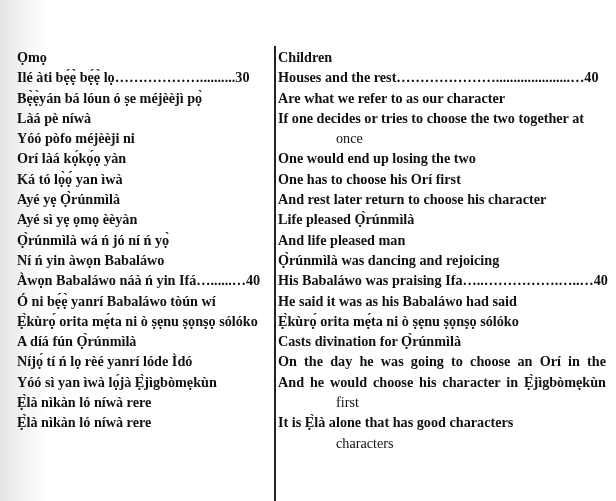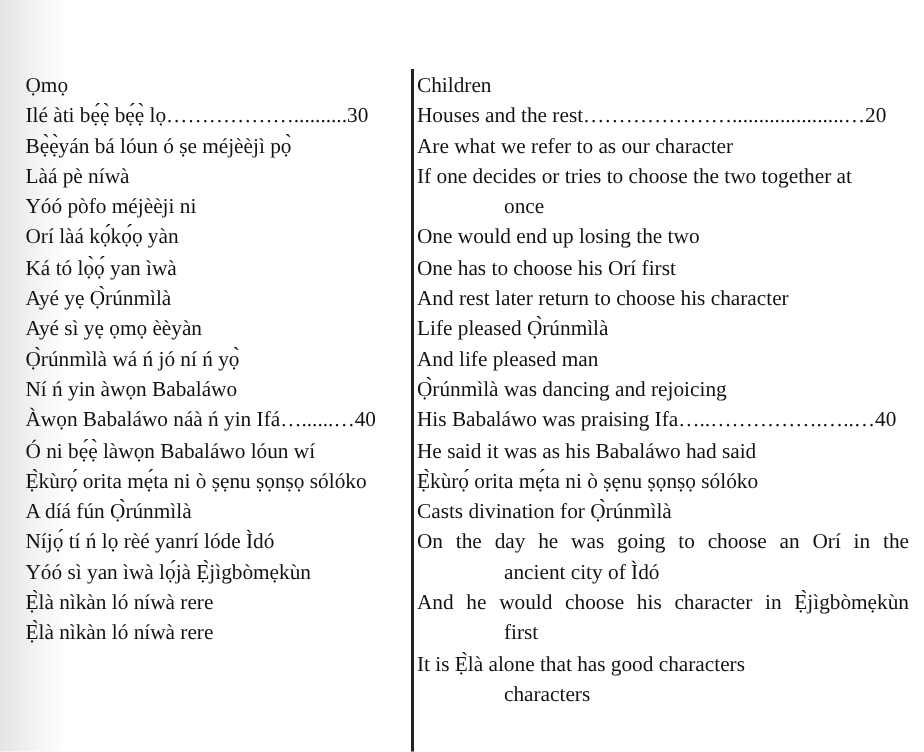--- a/index.html
+++ b/index.html
@@ -15,21 +15,21 @@
     font-size: 14.2px; line-height: 20.3px;
   }
   .divider {
     position: absolute; left: 274px; top: 46px; width: 2px; height: 455px;
     background: #222;
   }
   .col-right {
     position: absolute; left: 278px; top: 47px; width: 328px;
     font-size: 14.2px; line-height: 20.3px;
   }
-  .line { white-space: nowrap; }
+  .line { white-space: nowrap; font-weight: bold; }
   .cont { padding-left: 58px; white-space: nowrap; }
   .line.justify-first {
     white-space: normal; text-align: justify; text-align-last: justify;
   }
 </style>
 </head>
 <body>
 
 <div class="page">
   <div class="col-left">
@@ -38,48 +38,47 @@
     <div class="line">Bẹ̀ẹ̀yán bá lóun ó ṣe méjèèjì pọ̀</div>
     <div class="line">Làá pè níwà</div>
     <div class="line">Yóó pòfo méjèèji ni</div>
     <div class="line">Orí làá kọ́kọ́ọ yàn</div>
     <div class="line">Ká tó lọ̀ọ́ yan ìwà</div>
     <div class="line">Ayé yẹ Ọ̀rúnmìlà</div>
     <div class="line">Ayé sì yẹ ọmọ èèyàn</div>
     <div class="line">Ọ̀rúnmìlà wá ń jó ní ń yọ̀</div>
     <div class="line">Ní ń yin àwọn Babaláwo</div>
     <div class="line">Àwọn Babaláwo náà ń yin Ifá…......…40</div>
-    <div class="line">Ó ni bẹ́ẹ̀ làwọn Babaláwo lóun wí</div>
+    <div class="line">Ó ni bẹ́ẹ̀ yanrí Babaláwo tòún wí</div>
     <div class="line">Ẹ̀kùrọ́ orita mẹ́ta ni ò ṣẹnu ṣọnṣọ sólóko</div>
     <div class="line">A díá fún Ọ̀rúnmìlà</div>
     <div class="line">Níjọ́ tí ń lọ rèé yanrí lóde Ìdó</div>
     <div class="line">Yóó sì yan ìwà lọ́jà Ẹ̀jìgbòmẹkùn</div>
     <div class="line">Ẹ̀là nìkàn ló níwà rere</div>
     <div class="line">Ẹ̀là nìkàn ló níwà rere</div>
   </div>
 
   <div class="divider"></div>
 
   <div class="col-right">
     <div class="line">Children</div>
-    <div class="line">Houses and the rest………………….....................…20</div>
+    <div class="line">Houses and the rest………………….....................…40</div>
     <div class="line">Are what we refer to as our character</div>
     <div class="line">If one decides or tries to choose the two together at</div>
     <div class="cont">once</div>
     <div class="line">One would end up losing the two</div>
     <div class="line">One has to choose his Orí first</div>
     <div class="line">And rest later return to choose his character</div>
     <div class="line">Life pleased Ọ̀rúnmìlà</div>
     <div class="line">And life pleased man</div>
     <div class="line">Ọ̀rúnmìlà was dancing and rejoicing</div>
     <div class="line">His Babaláwo was praising Ifa…..…………….…..…40</div>
     <div class="line">He said it was as his Babaláwo had said</div>
     <div class="line">Ẹ̀kùrọ́ orita mẹ́ta ni ò ṣẹnu ṣọnṣọ sólóko</div>
     <div class="line">Casts divination for Ọ̀rúnmìlà</div>
     <div class="line justify-first">On the day he was going to choose an Orí in the</div>
-    <div class="cont">ancient city of Ìdó</div>
     <div class="line justify-first">And he would choose his character in Ẹ̀jìgbòmẹkùn</div>
     <div class="cont">first</div>
     <div class="line">It is Ẹ̀là alone that has good characters</div>
     <div class="cont">characters</div>
 
   </div>
 </div>
 
 </body></html>

